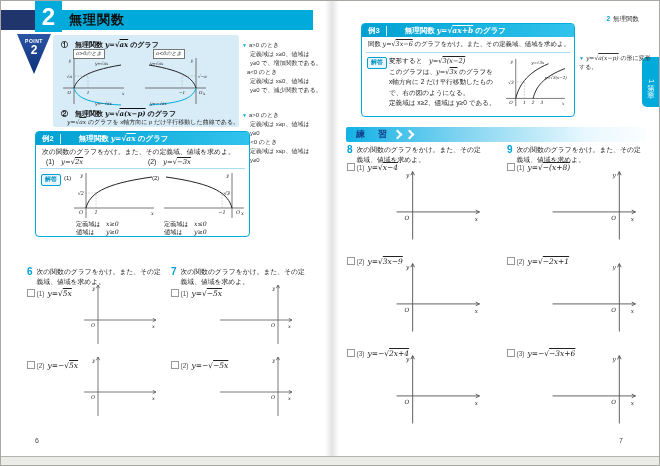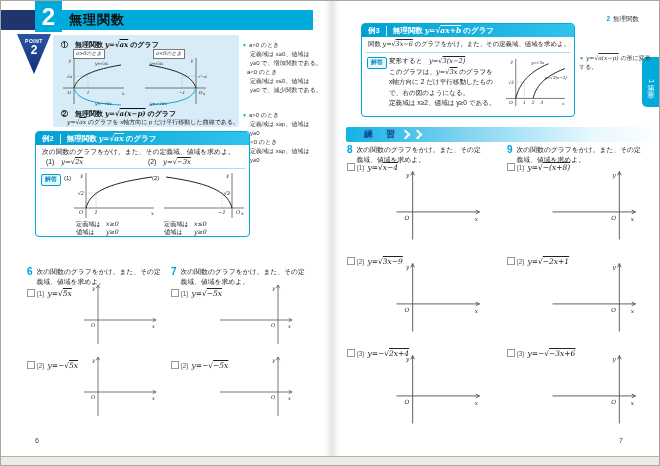--- a/index.html
+++ b/index.html
@@ -21,30 +21,30 @@
   .tagbox { font-size:5px; border:1px solid #777; background:#fff; padding:0 2px; color:#222; line-height:1.5; }
   .pnote { font-size:6px; color:#222; }
   
   .mnote { font-size:6px; line-height:1.5; color:#333; }
   .tri { color:#00abdc; margin-right:2px; font-size:5px; }
   .ind { padding-left:8px; } .ind05 { padding-left:5px; }
   
   .exbox { border:1.5px solid #00abdc; border-radius:4px; background:#fff; }
   .exhead { height:13px; background:linear-gradient(90deg,#00a0d2,#31c3ec); border-radius:2px 2px 0 0; color:#fff; display:flex; align-items:center; font-size:7.5px; font-weight:bold; }
   .exlabel { padding:0 6px; }
-  .extitle { border-left:1px solid rgba(255,255,255,.85); padding-left:6px; font-weight:bold; }
+  .extitle { border-left:1px solid rgba(255,255,255,.85); padding-left:18px; font-weight:bold; }
   .exstate { font-size:6.8px; color:#222; white-space:nowrap; }
   .exdivider { border-top:1px solid #a8dcf2; }
   .ansbadge { border:1px solid #00a0d2; color:#0090c2; background:#e6f6fd; border-radius:2px; font-size:6px; font-weight:bold; padding:0 3px; line-height:1.6; }
   .solnum { font-size:6px; color:#222; }
   .dr { font-size:6.2px; line-height:1.3; color:#222; }
   .drl { display:inline-block; width:30px; }
   .exline { font-size:6.6px; line-height:1.6; color:#222; white-space:nowrap; }
   
-  .banner { height:15px; background:linear-gradient(90deg,#13b2e6 0%,#7fd3f0 38%,#e8f8fe 80%,#fbfeff 100%); display:flex; align-items:center; border-radius:2px;padding-left:8px; }
+  .banner { height:15px; background:linear-gradient(90deg,#13b2e6 0%,#7fd3f0 38%,#e8f8fe 80%,#fbfeff 100%); display:flex; align-items:center; border-radius:2px; }
   .banner-label { color:#14418f; font-weight:bold; font-size:9px; letter-spacing:2px; padding-left:10px; }
   .chev { width:5px; height:5px; border-top:2px solid #fff; border-right:2px solid #fff; transform:rotate(45deg); margin-left:5px; }
   
   .phead { display:flex; gap:4px; }
   .pnum { color:#00a0d8; font-weight:bold; font-size:10px; line-height:1; }
   .pst { font-size:6.8px; line-height:1.4; color:#222; white-space:nowrap; }
   .pitem { font-size:7.5px; color:#222; }
   .cb { display:inline-block; width:5.5px; height:5.5px; border:1px solid #999; background:#fff; margin-right:2px; vertical-align:-0.5px; }
   .ilabel { color:#555; font-size:6.5px; margin-right:3px; }
   .runhead { font-size:6.5px; color:#333; text-align:right; }

